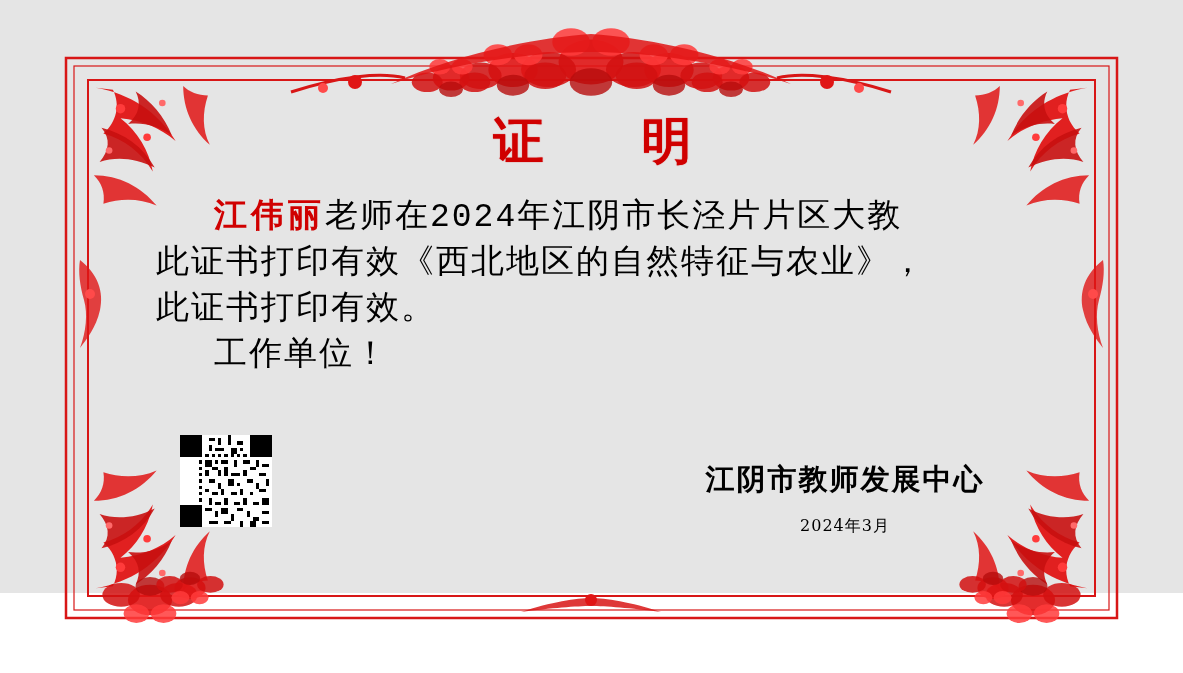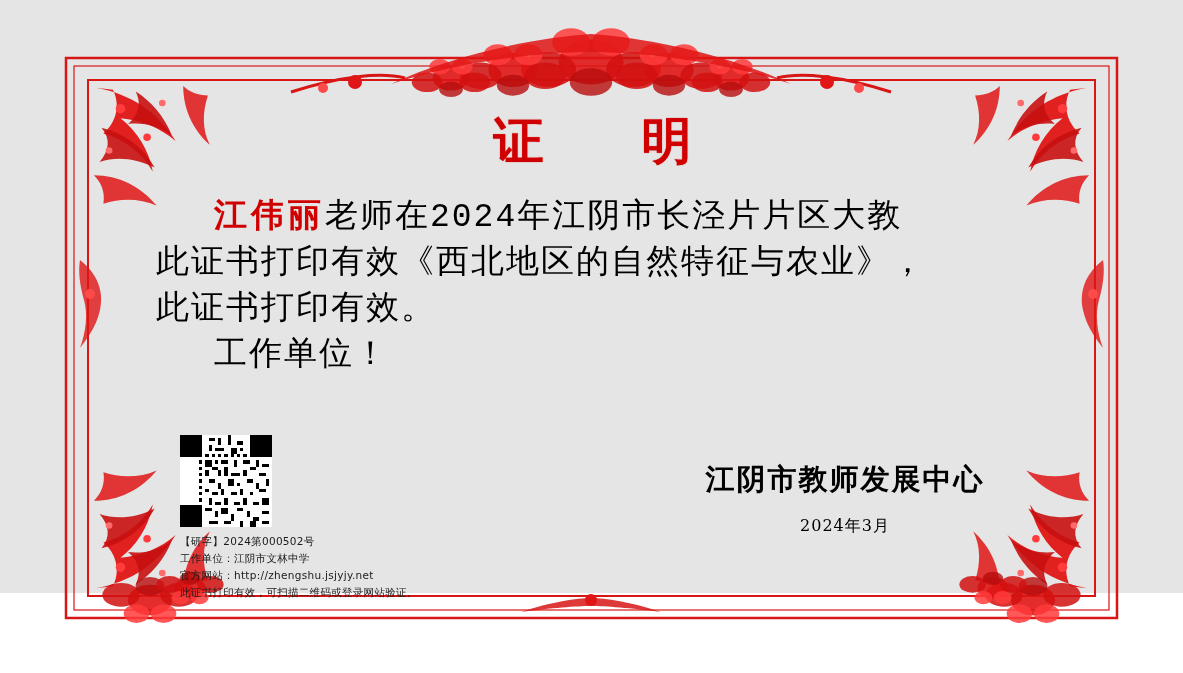--- a/index.html
+++ b/index.html
@@ -297,26 +297,20 @@
           <rect x="23" y="26" width="2" height="1"></rect>
             <rect x="26" y="24" width="2" height="1"></rect>
           <rect x="9" y="27" width="3" height="1"></rect>
             <rect x="14" y="27" width="2" height="1"></rect>
           <rect x="19" y="27" width="1" height="2"></rect>
             <rect x="22" y="27" width="2" height="2"></rect>
           <rect x="26" y="27" width="2" height="1"></rect>
         </g>
       </svg>
 
-      <div class="qr-lines">
-        <div>【研字】2024第000502号</div>
-        <div>工作单位：江阴市文林中学</div>
-        <div>官方网站：http://zhengshu.jsjyjy.net</div>
-        <div>此证书打印有效，可扫描二维码或登录网站验证。</div>
-      </div>
     </div>
 
     <div class="signature">
       <div class="org">江阴市教师发展中心</div>
       <div class="date">2024年3月</div>
     </div>
 
   </div>
 </div>
 

